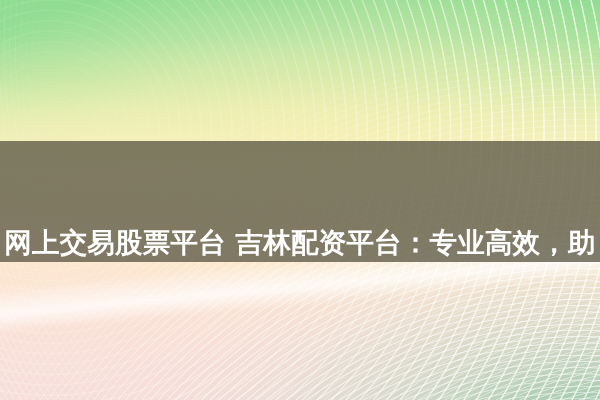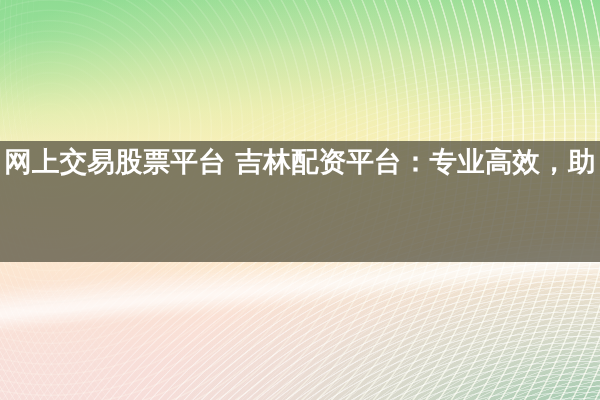--- a/index.html
+++ b/index.html
@@ -233,21 +233,21 @@
   .title-banner {
     position: absolute;
     left: 0;
     top: 141px;
     width: 600px;
     height: 121px;
     background: rgba(92,88,70,0.78);
     display: flex;
     flex-direction: column;
     align-items: center;
-    justify-content: flex-start;
+    justify-content: flex-end;
   }
 
   .title-line {
     color: #FFFFFF;
     font-family: "DejaVu Sans", "Liberation Sans", sans-serif;
     font-weight: 700;
     font-size: 27.5px;
     line-height: 40px;
     letter-spacing: 0.2px;
     white-space: nowrap;

